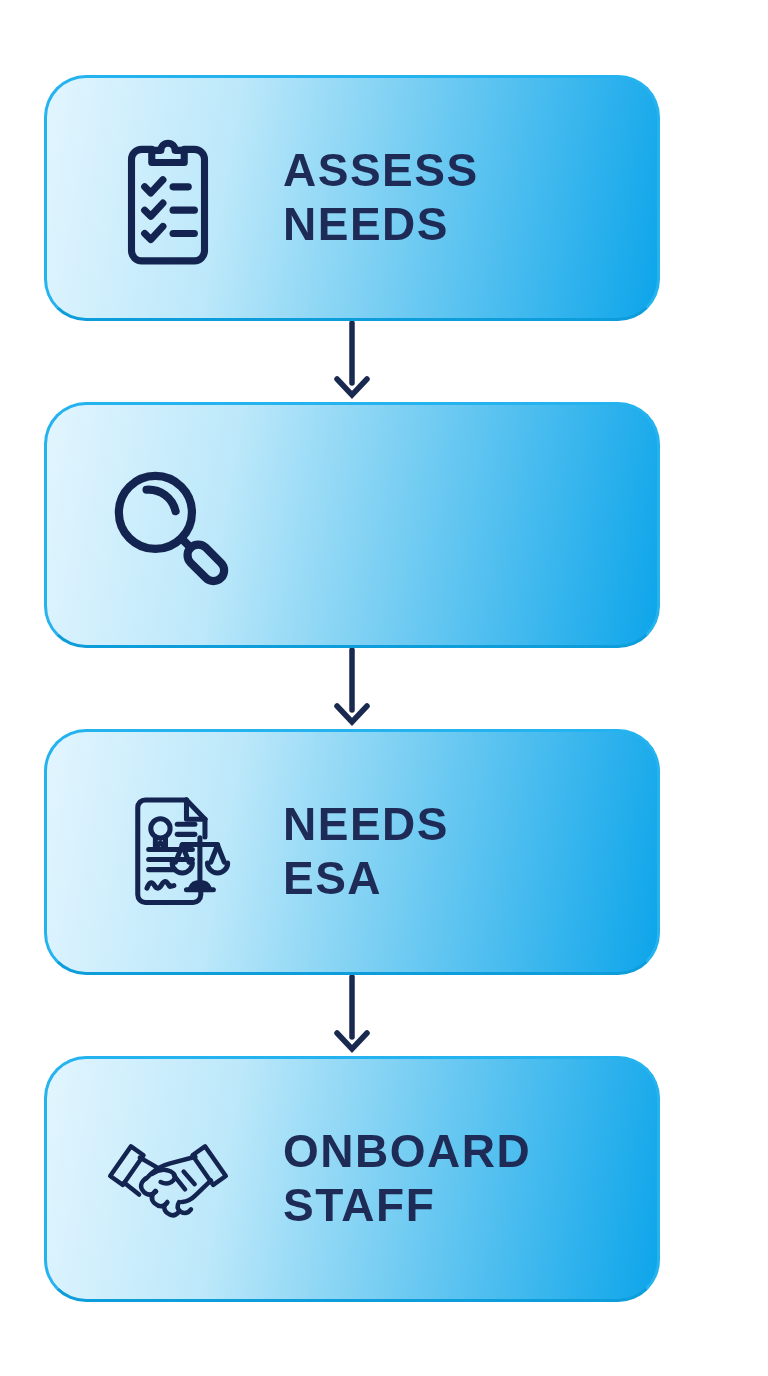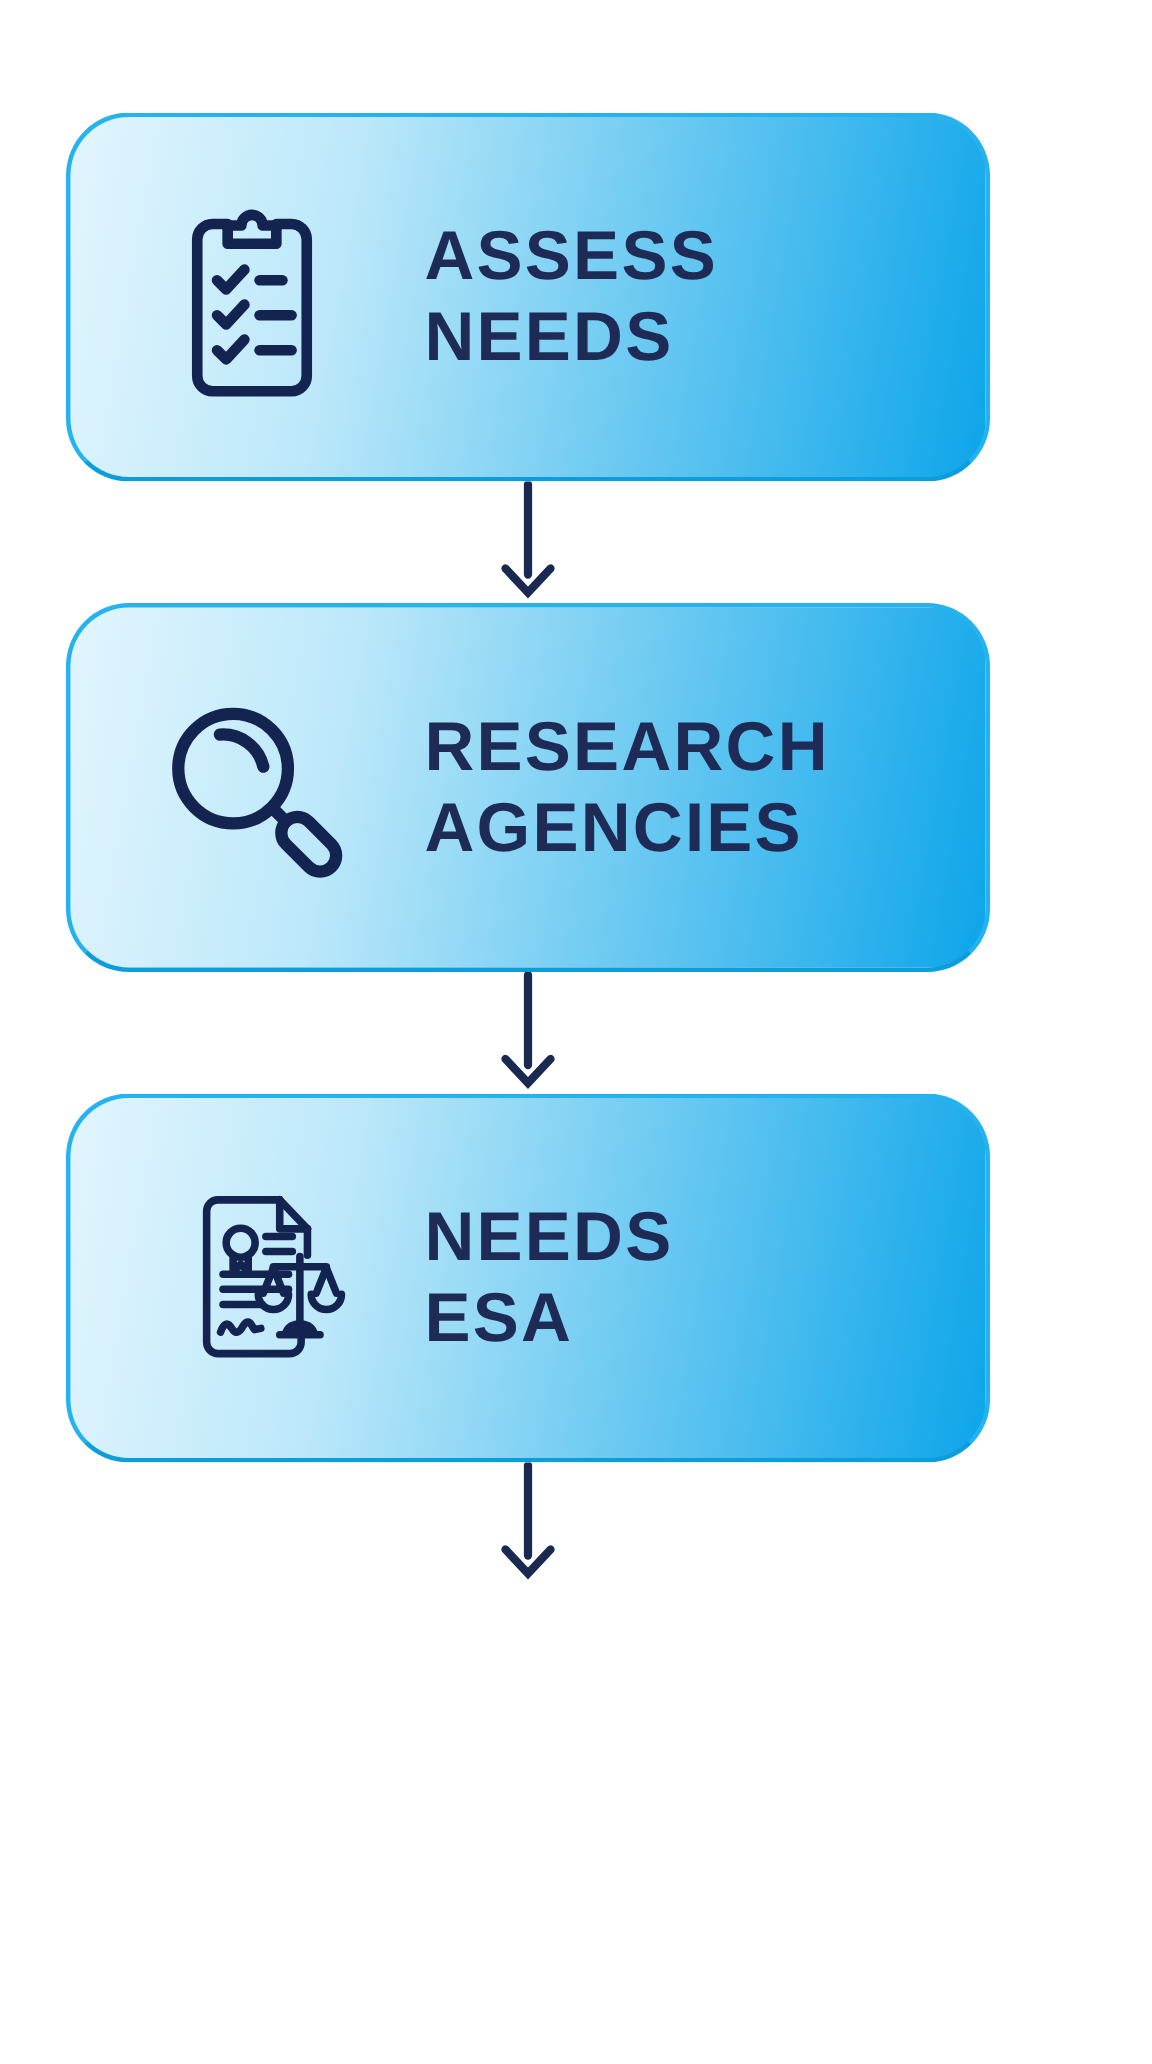--- a/index.html
+++ b/index.html
@@ -71,22 +71,20 @@
         <g class="ic" stroke-width="6.5">
           <circle cx="40" cy="40" r="29"></circle>
           <path d="M33 22 A22 22 0 0 1 56 39"></path>
           <line x1="61" y1="61" x2="68" y2="68"></line>
           <g transform="translate(68,68) rotate(45)">
             <rect x="0" y="-8.5" width="34" height="17" rx="8.5"></rect>
           </g>
         </g>
       </svg>
     </div>
-    <div class="step-label">RESEARCH
-AGENCIES</div>
   </div>
 
   <div class="arrow-wrap">
     <svg width="46" height="81" viewBox="0 0 46 81" aria-hidden="true">
       <g stroke="#1a2950" stroke-width="5.5" fill="none" stroke-linecap="round">
         <line x1="23" y1="2" x2="23" y2="62"></line>
         <polyline points="8,58 23,74 38,58"></polyline>
       </g>
     </svg>
   </div>
@@ -126,14 +124,37 @@
 
   <div class="arrow-wrap">
     <svg width="46" height="81" viewBox="0 0 46 81" aria-hidden="true">
       <g stroke="#1a2950" stroke-width="5.5" fill="none" stroke-linecap="round">
         <line x1="23" y1="2" x2="23" y2="62"></line>
         <polyline points="8,58 23,74 38,58"></polyline>
       </g>
     </svg>
   </div>
 
+  <div class="step">
+    <div class="icon-wrap">
+      <svg width="162" height="124" viewBox="0 0 170 130" aria-hidden="true">
+        <g class="ic" stroke-width="6">
+          <path d="M7 61 L35 21 L52 33 L24 73 Z"></path>
+          <path d="M163 61 L135 21 L118 33 L146 73 Z"></path>
+          <path d="M122 35 L88 44 q-15 4 -25 13 l-8 8"></path>
+          <path d="M143 67 l-21 20 q-8 8 -18 9"></path>
+          <path d="M47 36 l26 15"></path>
+          <path d="M64 58 q12 -9 25 -3 q9 5 3 12 q-7 7 -17 2"></path>
+          <path d="M93 60 l15 19"></path>
+          <path d="M106 55 l15 17"></path>
+          <path d="M55 64 q-11 9 -3 18 q8 8 17 0"></path>
+          <path d="M68 81 q-9 9 -1 17 q9 8 17 -1"></path>
+          <path d="M84 96 q-8 8 0 15 q9 7 16 -2"></path>
+          <path d="M100 96 q-5 8 2 13 q8 5 14 -3"></path>
+          <path d="M26 70 l20 16"></path>
+        </g>
+      </svg>
+    </div>
+    <div class="step-label">ONBOARD
+STAFF</div>
+  </div>
 
 </div>
 
 </body></html>

